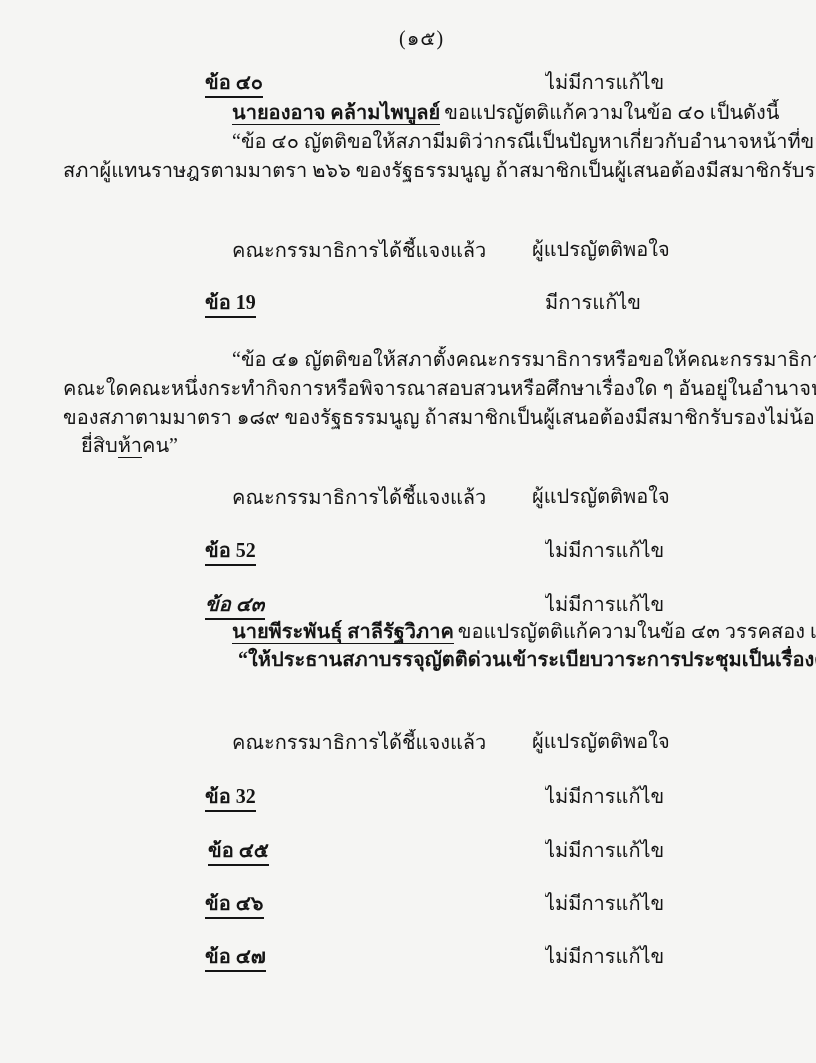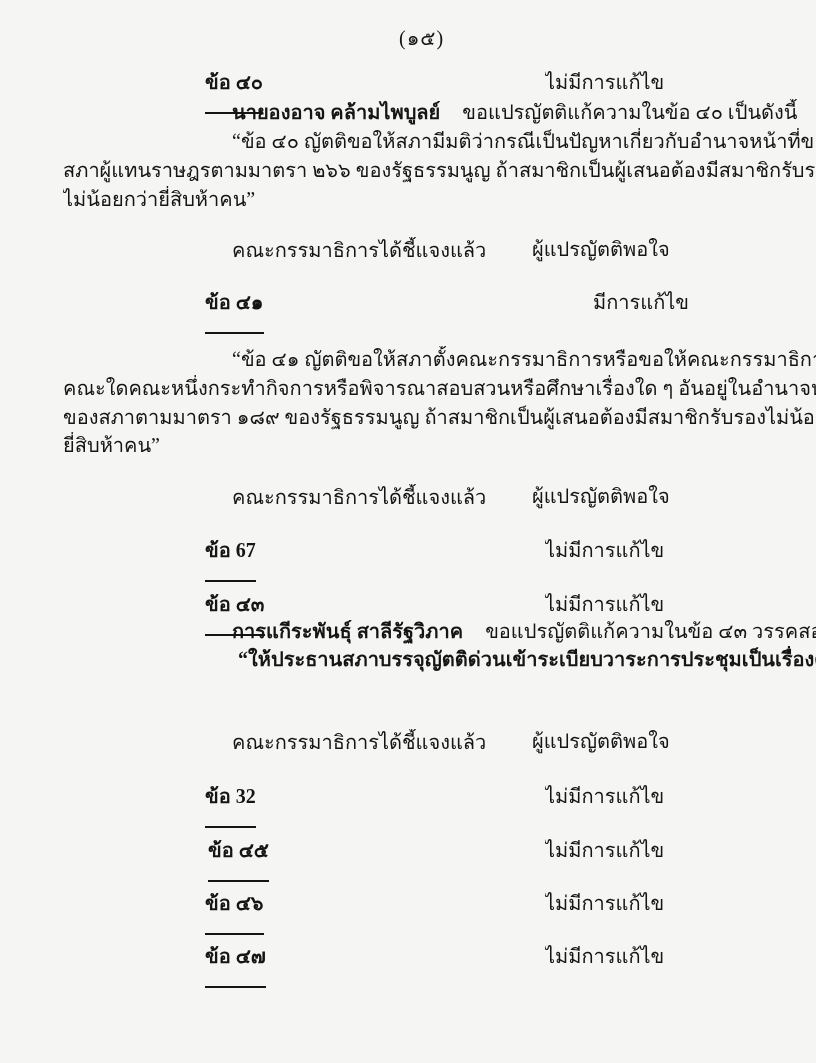--- a/index.html
+++ b/index.html
@@ -14,69 +14,66 @@
   }
   .ln {
     position: absolute;
     white-space: nowrap;
     font-size: 20px;
     line-height: 26px;
     max-width: 760px;
     overflow: hidden;
   }
   .b { font-weight: bold; }
-  .u { border-bottom: 2px solid #151515; padding-bottom: 17px; }
-  .gap { margin-left: 22px; }
+  .u { border-bottom: 2px solid #151515; padding-bottom: 1px; }
+  .gap { margin-left: 4px; }
   .center { letter-spacing: 1px; }
 </style>
 </head>
 <body>
 
 <div class="page">
 
   <div class="ln center" style="left:399px; top:25px;">(๑๕)</div>
 
   <div class="ln b u" style="left:205px; top:69px;">ข้อ ๔๐</div>
   <div class="ln" style="left:545px; top:69px;">ไม่มีการแก้ไข</div>
 
   <div class="ln" style="left:232px; top:99px;">
     <span class="b u">นายองอาจ คล้ามไพบูลย์</span><span class="gap">ขอแปรญัตติแก้ความในข้อ ๔๐ เป็นดังนี้</span>
   </div>
 
   <div class="ln" style="left:232px; top:128px;">“ข้อ ๔๐ ญัตติขอให้สภามีมติว่ากรณีเป็นปัญหาเกี่ยวกับอำนาจหน้าที่ของ</div>
   <div class="ln" style="left:63px; top:157px;">สภาผู้แทนราษฎรตามมาตรา ๒๖๖ ของรัฐธรรมนูญ ถ้าสมาชิกเป็นผู้เสนอต้องมีสมาชิกรับรอง</div>
-  <div class="ln" style="left:63px; top:186px;">
-    <span>ไม่น้อยกว่ายี่สิบ</span><span class="u">ห้า</span><span>คน”</span>
-  </div>
 
   <div class="ln" style="left:232px; top:237px;">คณะกรรมาธิการได้ชี้แจงแล้ว</div>
   <div class="ln" style="left:532px; top:236px;">ผู้แปรญัตติพอใจ</div>
 
-  <div class="ln b u" style="left:205px; top:289px;">ข้อ ๔๑</div>
-  <div class="ln" style="left:545px; top:289px;margin-left:48px;">มีการแก้ไข</div>
+  <div class="ln b u" style="left:205px; top:289px;">ข้อ 19</div>
+  <div class="ln" style="left:545px; top:289px;">มีการแก้ไข</div>
 
 
   <div class="ln" style="left:232px; top:346px;">“ข้อ ๔๑ ญัตติขอให้สภาตั้งคณะกรรมาธิการหรือขอให้คณะกรรมาธิการสามัญ</div>
   <div class="ln" style="left:63px; top:375px;">คณะใดคณะหนึ่งกระทำกิจการหรือพิจารณาสอบสวนหรือศึกษาเรื่องใด ๆ อันอยู่ในอำนาจหน้าที่</div>
   <div class="ln" style="left:63px; top:404px;">ของสภาตามมาตรา ๑๘๙ ของรัฐธรรมนูญ ถ้าสมาชิกเป็นผู้เสนอต้องมีสมาชิกรับรองไม่น้อยกว่า</div>
-  <div class="ln" style="left:63px; top:432px;">
+  <div class="ln" style="left:81px; top:432px;">
     <span>ยี่สิบ</span><span class="u">ห้า</span><span>คน”</span>
   </div>
 
   <div class="ln" style="left:232px; top:484px;">คณะกรรมาธิการได้ชี้แจงแล้ว</div>
   <div class="ln" style="left:532px; top:483px;">ผู้แปรญัตติพอใจ</div>
 
-  <div class="ln b u" style="left:205px; top:537px;">ข้อ 67</div>
+  <div class="ln b u" style="left:205px; top:537px;">ข้อ 52</div>
   <div class="ln" style="left:545px; top:537px;">ไม่มีการแก้ไข</div>
 
-  <div class="ln b u" style="left:205px; top:591px;">ข้อ ๔๓</div>
+  <div class="ln b u" style="left:205px; top:591px;font-style:italic;">ข้อ ๔๓</div>
   <div class="ln" style="left:545px; top:591px;">ไม่มีการแก้ไข</div>
 
   <div class="ln" style="left:232px; top:618px;">
-    <span class="b u">การแกีระพันธุ์ สาลีรัฐวิภาค</span><span class="gap">ขอแปรญัตติแก้ความในข้อ ๔๓ วรรคสอง เป็นดังนี้</span>
+    <span class="b u">นายพีระพันธุ์ สาลีรัฐวิภาค</span><span class="gap">ขอแปรญัตติแก้ความในข้อ ๔๓ วรรคสอง เป็นดังนี้</span>
   </div>
 
   <div class="ln b" style="left:238px; top:646px;">“ให้ประธานสภาบรรจุญัตติด่วนเข้าระเบียบวาระการประชุมเป็นเรื่องด่วน</div>
 
   <div class="ln" style="left:232px; top:729px;">คณะกรรมาธิการได้ชี้แจงแล้ว</div>
   <div class="ln" style="left:532px; top:728px;">ผู้แปรญัตติพอใจ</div>
 
   <div class="ln b u" style="left:205px; top:783px;">ข้อ 32</div>
   <div class="ln" style="left:545px; top:783px;">ไม่มีการแก้ไข</div>
 

